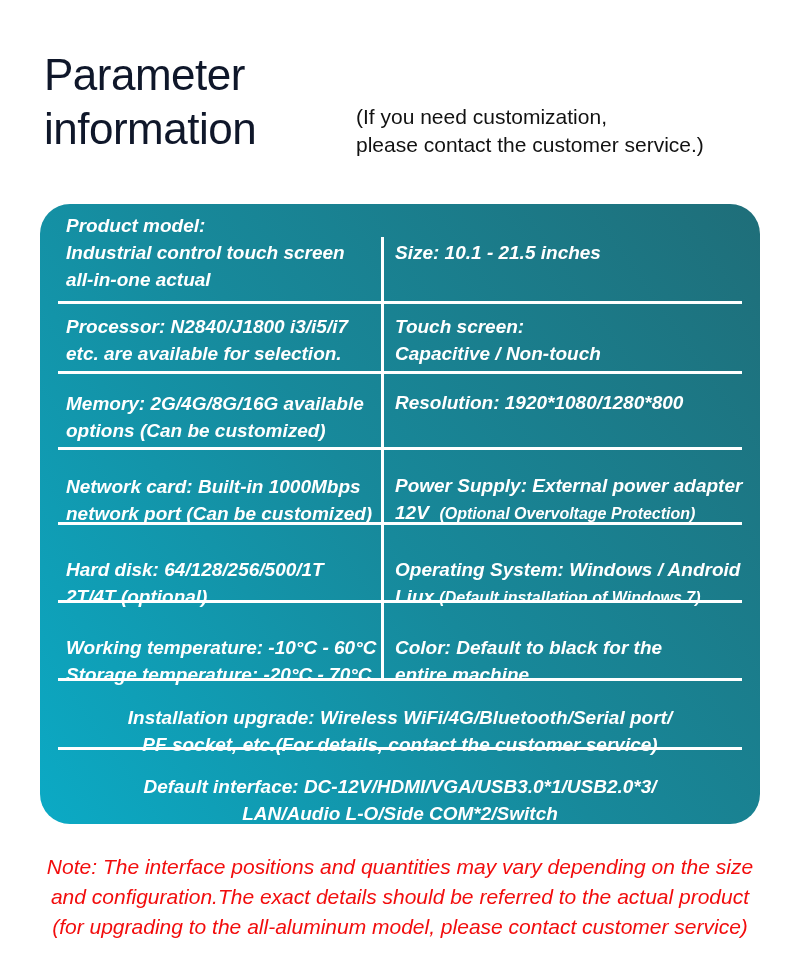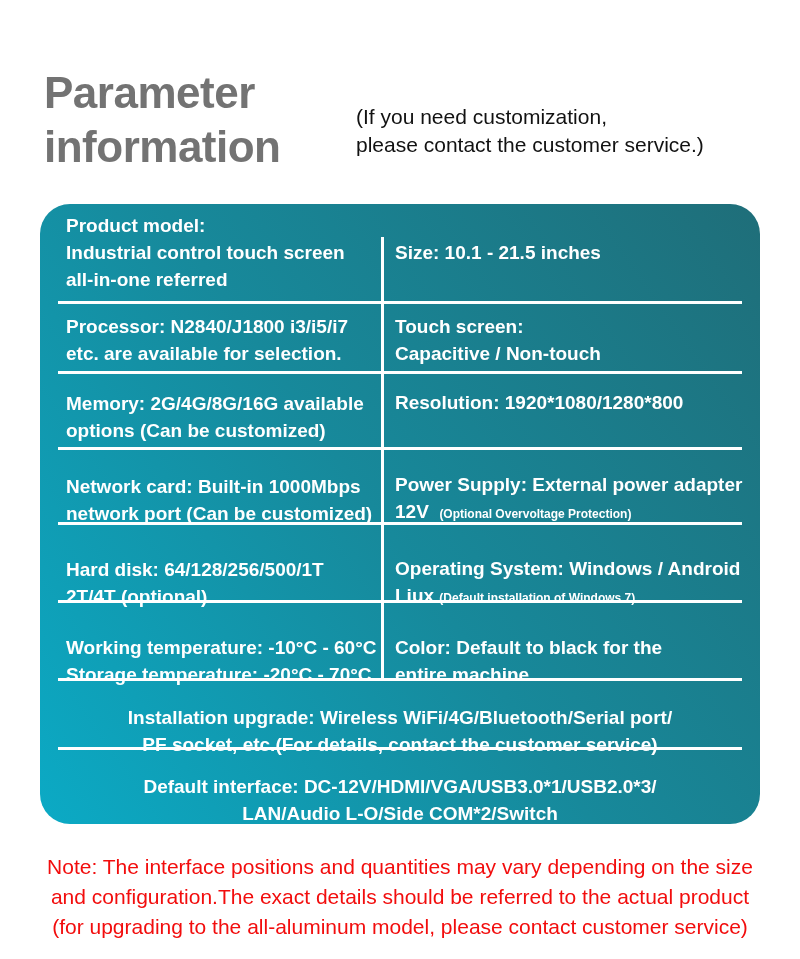--- a/index.html
+++ b/index.html
@@ -2,22 +2,22 @@
 <html><head>
 <meta charset="utf-8">
 <style>
   * { margin: 0; padding: 0; box-sizing: border-box; }
   html, body { width: 800px; height: 959px; background: #ffffff; overflow: hidden; }
   body { position: relative; font-family: "Liberation Sans", sans-serif; }
 
   
   .page-title {
     position: absolute; left: 44px; top: 48px;
-    font-size: 44px; line-height: 54px; font-weight: bold;
-    letter-spacing: -0.5px; color: #737373; margin-top: 18px;
+    font-size: 44px; line-height: 54px; font-weight: normal;
+    letter-spacing: -0.5px; color: #0f172a;
   }
   .page-subtitle {
     position: absolute; left: 356px; top: 103px;
     font-size: 21px; line-height: 28px; color: #121212;
     white-space: nowrap;
   }
 
   
   .spec-card {
     position: absolute; left: 40px; top: 204px;
@@ -34,22 +34,22 @@
   .r1 { height: 97px; } .r2 { height: 78px; } .r3 { height: 76px; }
   .r4 { height: 89px; } .r5 { height: 78px; } .r6 { height: 78px; }
   .r7 { height: 61px; } .r8 { height: 77px; }
 
   .cell {
     display: flex; flex-direction: column; justify-content: center;
   }
   .cell.left  { width: 343px; padding-left: 26px; padding-right: 8px; }
   .cell.right { flex: 1; padding-left: 12px; padding-right: 4px; }
   .cell.right.top { justify-content: flex-start; padding-top: 10px; }
-  .ln { white-space: nowrap; }
-  .small { font-size: 12px; font-weight: bold; margin-top: 35px; }
+  .ln { white-space: nowrap; font-style: italic; }
+  .small { font-size: 16px; font-weight: bold; margin-top: 35px; }
 
   .full-row {
     display: flex; flex-direction: column; justify-content: center;
     text-align: center;
   }
 
   .hdiv {
     position: absolute; left: 18px; right: 18px; height: 3px;
     background: #ffffff; z-index: 2;
   }
@@ -77,21 +77,21 @@
   <div>(If you need customization,</div>
   <div>please contact the customer service.)</div>
 </div>
 
 <div class="spec-card">
 
   <div class="row r1">
     <div class="cell left">
       <div class="ln">Product model:</div>
       <div class="ln">Industrial control touch screen</div>
-      <div class="ln">all-in-one referred</div>
+      <div class="ln">all-in-one actual</div>
     </div>
     <div class="cell right">
       <div class="ln">Size: 10.1 - 21.5 inches</div>
     </div>
   </div>
 
   <div class="row r2">
     <div class="cell left">
       <div class="ln">Processor: N2840/J1800 i3/i5/i7</div>
       <div class="ln">etc. are available for selection.</div>

